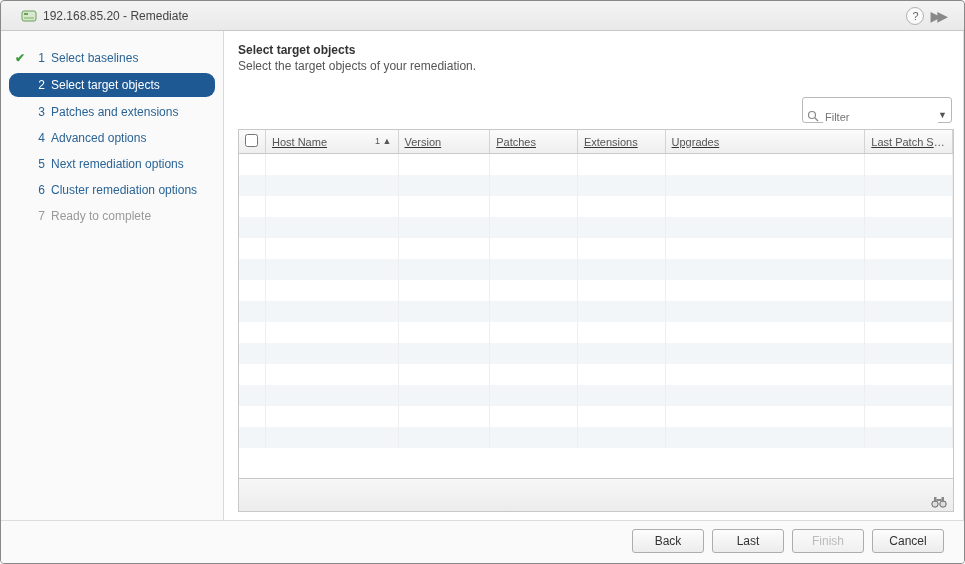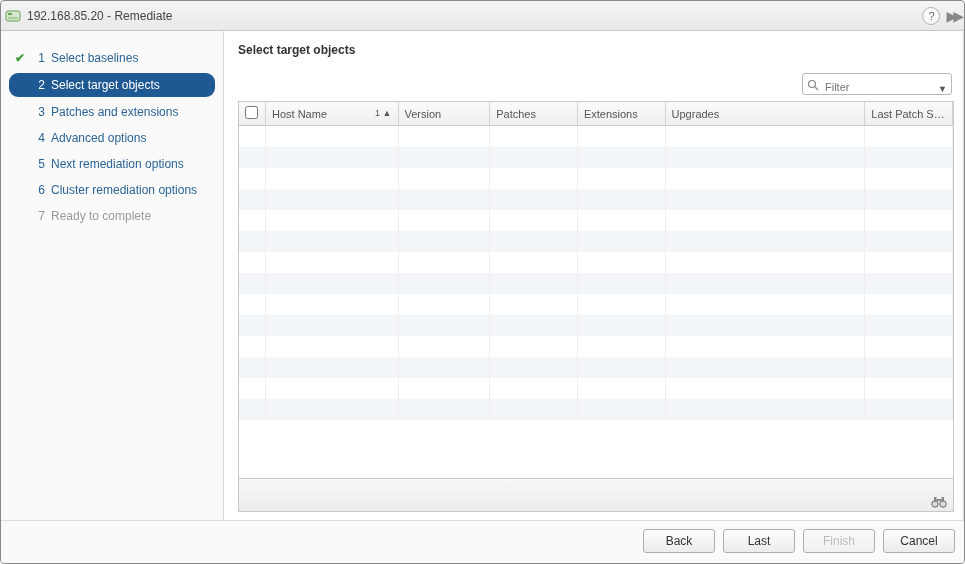--- a/index.html
+++ b/index.html
@@ -1,59 +1,59 @@
 <!DOCTYPE html>
 <html><head>
 <meta charset="utf-8">
 <style>
   * { box-sizing: border-box; }
   html, body { margin:0; padding:0; font-family: Arial, Helvetica, sans-serif; font-size:12px; color:#333; background:#fff; }
   .window { width:965px; height:564px; border:1px solid #888; border-radius:4px; background:#fff; display:flex; flex-direction:column; overflow:hidden; box-shadow:0 0 0 1px #ddd inset;}
-  .titlebar { height:30px; background:linear-gradient(#f4f4f4,#e9e9e9); border-bottom:1px solid #c8c8c8; display:flex; align-items:center; padding:0 4px; border-top-left-radius:4px; border-top-right-radius:4px;}
+  .titlebar { height:30px; background:linear-gradient(#f4f4f4,#e9e9e9); border-bottom:1px solid #c8c8c8; display:flex; align-items:center; padding:0 20px; border-top-left-radius:4px; border-top-right-radius:4px;}
   .titlebar .ticon{ width:16px; height:16px; margin-right:6px; display:inline-flex; align-items:center; justify-content:center;}
   .titlebar .title{ color:#444; font-size:12px; }
   .titlebar .spacer{ flex:1; }
   .titlebar .help-icon{ width:18px;height:18px;border:1px solid #b0b0b0;border-radius:50%; font-size:11px; color:#666; display:inline-flex;align-items:center;justify-content:center;margin-right:6px; background:#fafafa;}
   .titlebar .adv-icon{ color:#888; font-size:14px; letter-spacing:-4px; }
   .body { flex:1; display:flex; overflow:hidden; }
   .sidebar{ width:223px; background:#fafafa; border-right:1px solid #d9d9d9; padding-top:14px; }
   .step{ display:flex; align-items:center; padding:6px 10px 6px 14px; color:#2a6496; cursor:pointer; }
   .step.disabled{ color:#9a9a9a; cursor:default;}
   .step .check{ width:14px; color:#3a9d3a; margin-right:4px; font-weight:bold; visibility:hidden;}
   .step.done .check{ visibility:visible;}
   .step .num{ width:12px; text-align:right; margin-right:6px; }
   .step.active{ background:#1f5993; color:#fff; border-radius:9px; margin:2px 8px; padding:5px 10px 5px 6px;}
   .step.active .check{ visibility:hidden; }
   .step .label{ white-space:nowrap; }
 
   .main{ flex:1; display:flex; flex-direction:column; padding:12px 10px 8px 14px; overflow:hidden;}
   .main h2{ margin:0 0 2px 0; font-size:12px; font-weight:bold; color:#333;}
   .main .subtitle{ color:#555; margin-bottom:10px;}
   .tools{ display:flex; justify-content:flex-end; padding:14px 2px 6px 0;}
-  .filterbox{ width:150px; height:22px; border:1px solid #b8b8b8; border-radius:3px; display:flex; align-items:flex-end; padding:0 4px; background:#fff;}
+  .filterbox{ width:150px; height:22px; border:1px solid #b8b8b8; border-radius:3px; display:flex; align-items:flex-start; padding:12px 4px; background:#fff;}
   .filterbox .mag{ color:#888; font-size:12px; margin-right:4px;}
   .filterbox input{ border:none; outline:none; width:100%; font-size:11px; color:#555;}
   .filterbox .caret{ color:#555; font-size:9px;}
   .gridwrap{ flex:1; border:1px solid #c8c8c8; display:flex; flex-direction:column; background:#fff; overflow:hidden;}
-  table.grid{ border-collapse:collapse; width:100%; table-layout:fixed; }
+  table.grid{ border-collapse:collapse; width:100%; table-layout:fixed;text-decoration:underline; }
   .grid th{ background:linear-gradient(#fbfbfb,#eeeeee); border-right:1px solid #d4d4d4; border-bottom:1px solid #c8c8c8; font-weight:normal; color:#555; font-size:11px; text-align:left; padding:4px 6px; height:22px; overflow:hidden; white-space:nowrap; text-overflow:ellipsis;}
   .grid td{ border-right:1px solid #eee; padding:4px 6px; height:21px; font-size:11px; color:#444; overflow:hidden; white-space:nowrap; text-overflow:ellipsis;}
   .grid tbody tr:nth-child(even) td{ background:#f3f6f9; }
   .grid tbody tr:nth-child(odd) td{ background:#ffffff; }
   .cb-cell{ width:26px; text-align:center;}
   .cb-cell input{ margin:0; }
   .hostcell{ display:flex; align-items:center; gap:6px;}
   .hosticon{ width:14px;height:14px; display:inline-block;}
   .sorticon{ float:right; font-size:9px; color:#555;}
   .grid-footer{ height:24px; border-top:1px solid #c8c8c8; background:linear-gradient(#f7f7f7,#ececec); display:flex; align-items:flex-end; padding:16px 6px; font-size:11px; color:#444;flex-direction:column;}
   .grid-footer .spacer{flex:1;}
   .grid-footer .bino{ color:#555; font-size:13px;}
   .copybtn{ display:flex; align-items:center; gap:3px; color:#333;}
   .gridbody{ flex:1; overflow-y:auto;}
-  .buttons{ padding:8px 9px 10px 0; display:flex; justify-content:flex-end; gap:8px; border-top:1px solid #ddd; background:#fafafa;}
+  .buttons{ padding:8px 20px 10px 0; display:flex; justify-content:flex-end; gap:8px; border-top:1px solid #ddd; background:#fafafa;}
   button.act{ min-width:72px; height:24px; background:linear-gradient(#fdfdfd,#ececec); border:1px solid #adadad; border-radius:3px; color:#333; font-size:12px; cursor:pointer;}
   button.act:disabled{ color:#bbb; cursor:default; background:linear-gradient(#fafafa,#f0f0f0);}
   .col-host{width:130px;} .col-ver{width:90px;} .col-patch{width:86px;} .col-ext{width:86px;} .col-upg{width:196px;} .col-last{width:86px;}
 </style>
 </head>
 <body>
 
 <div class="window">
   <div class="titlebar">
     <span class="ticon">
@@ -103,20 +103,21 @@
         </div>
         <div class="step disabled">
           <span class="check">✔</span>
           <span class="num">7</span> 
           <span class="label">Ready to complete</span>
         </div>
       </div>
 
     <div class="main">
       <h2>Select target objects</h2>
+      <div class="subtitle">Select the target objects of your remediation.</div>
 
       <div class="tools">
         <div class="filterbox">
           <span class="mag">
             <svg width="12" height="12" viewBox="0 0 12 12">
                 <circle cx="5" cy="5" r="3.5" fill="none" stroke="#888" stroke-width="1.2"></circle>
                 <line x1="8" y1="8" x2="11" y2="11" stroke="#888" stroke-width="1.2"></line>
               </svg>
           </span>
           <input type="text" placeholder="Filter" style="">

